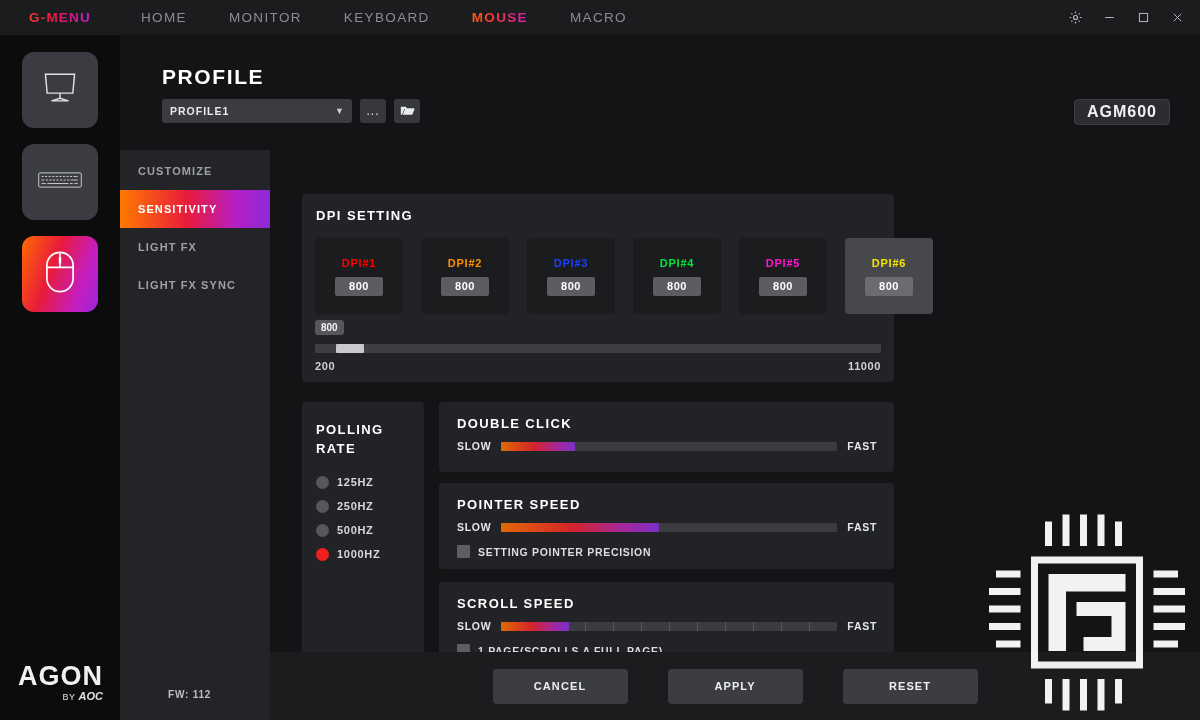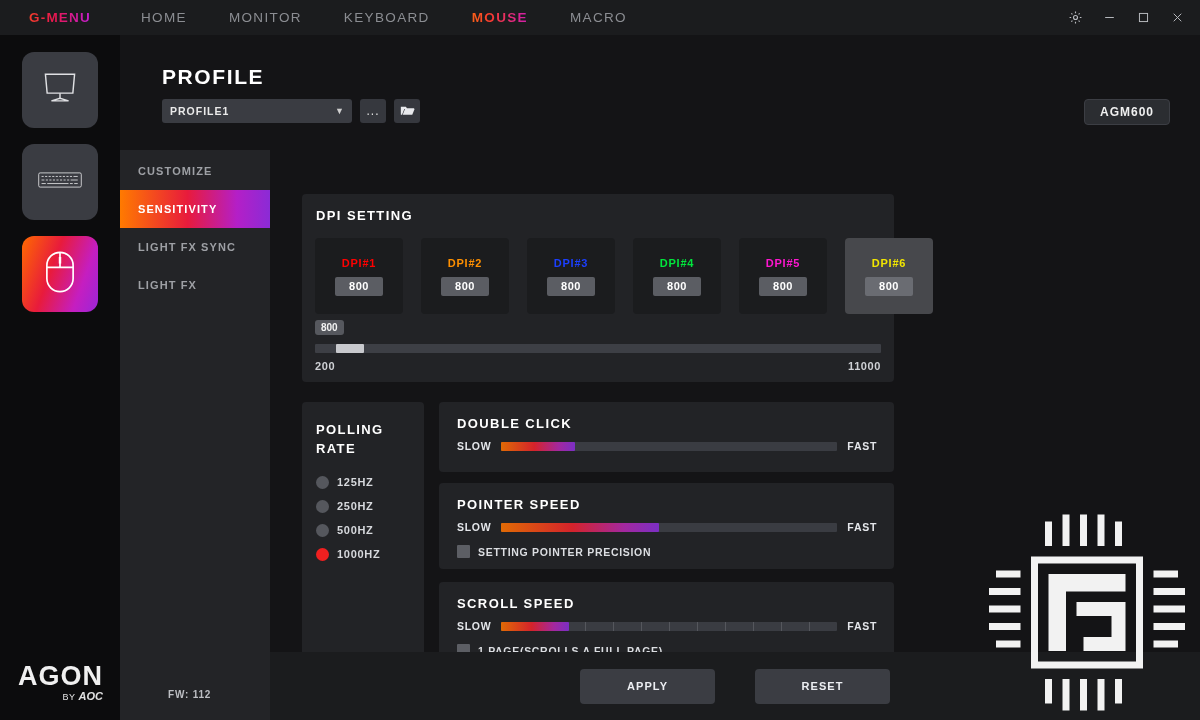--- a/index.html
+++ b/index.html
@@ -70,21 +70,21 @@
   .pselect .car { font-size: 9px; color: #cfcfcf; }
   .pbtn {
     width: 26px; height: 24px; background: #36383e; border-radius: 3px;
     display: flex; align-items: center; justify-content: center; cursor: pointer;
   }
   .dots { letter-spacing: 1px; color: #e0e0e0; font-size: 12px; line-height: 8px; }
   .devbadge {
     position: absolute; right: 30px; top: 64px; height: 24px; min-width: 86px;
     background: #2b2d31; border: 1px solid #3c3e44; border-radius: 4px;
     display: flex; align-items: center; justify-content: center; padding: 12px 12px;
-    font-size: 12px; font-weight: bold; letter-spacing: 1px; color: #f0f0f0;
+    font-size: 16px; font-weight: bold; letter-spacing: 1px; color: #f0f0f0;
   }
 
   
   .subnav { position: absolute; left: 0; top: 115px; width: 150px; height: 570px; background: #232427; }
   .subitem {
     height: 38px; display: flex; align-items: center; padding-left: 18px;
     font-size: 11px; font-weight: bold; letter-spacing: 1.1px; color: #9ea0a5; cursor: pointer;
   }
   .subitem.active { color: #fff; background: linear-gradient(90deg, #ff7a00 0%, #e81b3c 45%, #b41fc7 78%, #8b2bd6 100%); }
   .sp { height: 2px; }
@@ -272,22 +272,22 @@
         </span>
       </div>
     </div>
 
     <div class="devbadge">AGM600</div>
 
     <div class="subnav">
       <div class="sp"></div>
       <div class="subitem">CUSTOMIZE</div>
       <div class="subitem active">SENSITIVITY</div>
+      <div class="subitem">LIGHT FX</div>
       <div class="subitem">LIGHT FX SYNC</div>
-      <div class="subitem">LIGHT FX</div>
       <div class="fw">FW: 112</div>
     </div>
 
     <div class="content">
 
       <div class="card dpicard">
         <div class="cardtitle">DPI SETTING</div>
         <div class="dpigrid">
           <div class="dpicell">
             <div class="dpilab" style="color:#ff0000">DPI#1</div>
@@ -399,20 +399,21 @@
           <span class="end">FAST</span>
         </div>
         <div class="cbrow" style="top:62px">
           <span class="cbox"></span>
           <span>1 PAGE(SCROLLS A FULL PAGE)</span>
         </div>
       </div>
     </div>
 
     <div class="footer">
+      <div class="fbtn">CANCEL</div>
       <div class="fbtn">APPLY</div>
       <div class="fbtn">RESET</div>
     </div>
 
     <div class="chip">
       <svg width="210" height="215" viewBox="0 0 120 120" fill="none" stroke="#f2f2f2" stroke-width="4">
         <rect x="30" y="30" width="60" height="60"></rect>
         <path d="M38 38h44v10H48v34h-10z" fill="#f2f2f2" stroke="none"></path>
         <path d="M54 54h28v28H58v-8h16V62H54z" fill="#f2f2f2" stroke="none"></path>
         <path d="M38 22v-14M48 22v-18M58 22v-18M68 22v-18M78 22v-14

